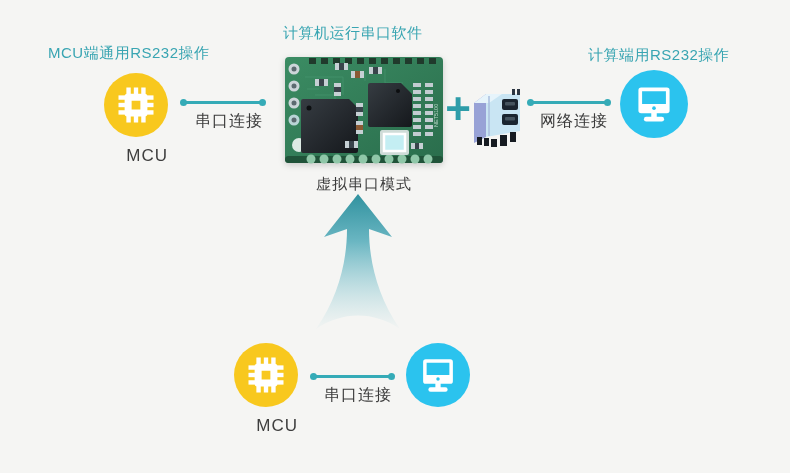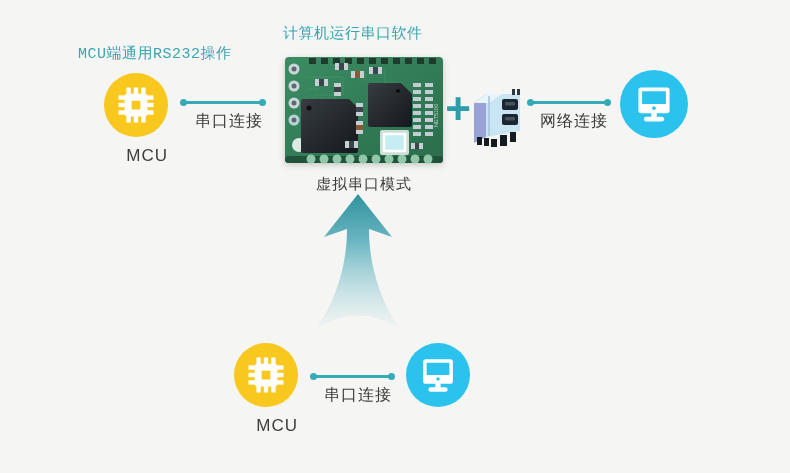--- a/index.html
+++ b/index.html
@@ -19,22 +19,23 @@
   .link-label{position:absolute;width:100%;text-align:right;top:10px;color:#3b3b3b;font-size:16px;letter-spacing:1px;}
   .caption{position:absolute;color:#3b3b3b;font-size:15px;text-align:center;letter-spacing:1px;}
   .plus{position:absolute;color:#2e9da9;font-size:44px;font-weight:bold;line-height:1;text-align:center;}
   .pcb-shadow{filter:drop-shadow(0 2px 3px rgba(0,0,0,0.18));}
 </style>
 </head>
 <body>
 
 <div class="stage">
 
-  <div class="abs heading" style="left:78px;top:33px;font-family:Liberation Mono, monospace;">MCU端通用RS232操作</div>
+  <div class="abs heading" style="left:48px;top:33px;">MCU端通用RS232操作</div>
   <div class="abs heading" style="left:283px;top:13px;">计算机运行串口软件</div>
+  <div class="abs heading" style="left:588px;top:35px;">计算端用RS232操作</div>
 
   <div class="node-circle circle-yellow" style="left:104px;top:73px;width:64px;height:64px;">
     <svg width="42" height="42" viewBox="0 0 48 48">
       <g fill="#ffffff">
         <rect x="13" y="4" width="5" height="8"></rect>
           <rect x="21.5" y="4" width="5" height="8"></rect>
           <rect x="30" y="4" width="5" height="8"></rect>
         <rect x="13" y="36" width="5" height="8"></rect>
           <rect x="21.5" y="36" width="5" height="8"></rect>
           <rect x="30" y="36" width="5" height="8"></rect>

